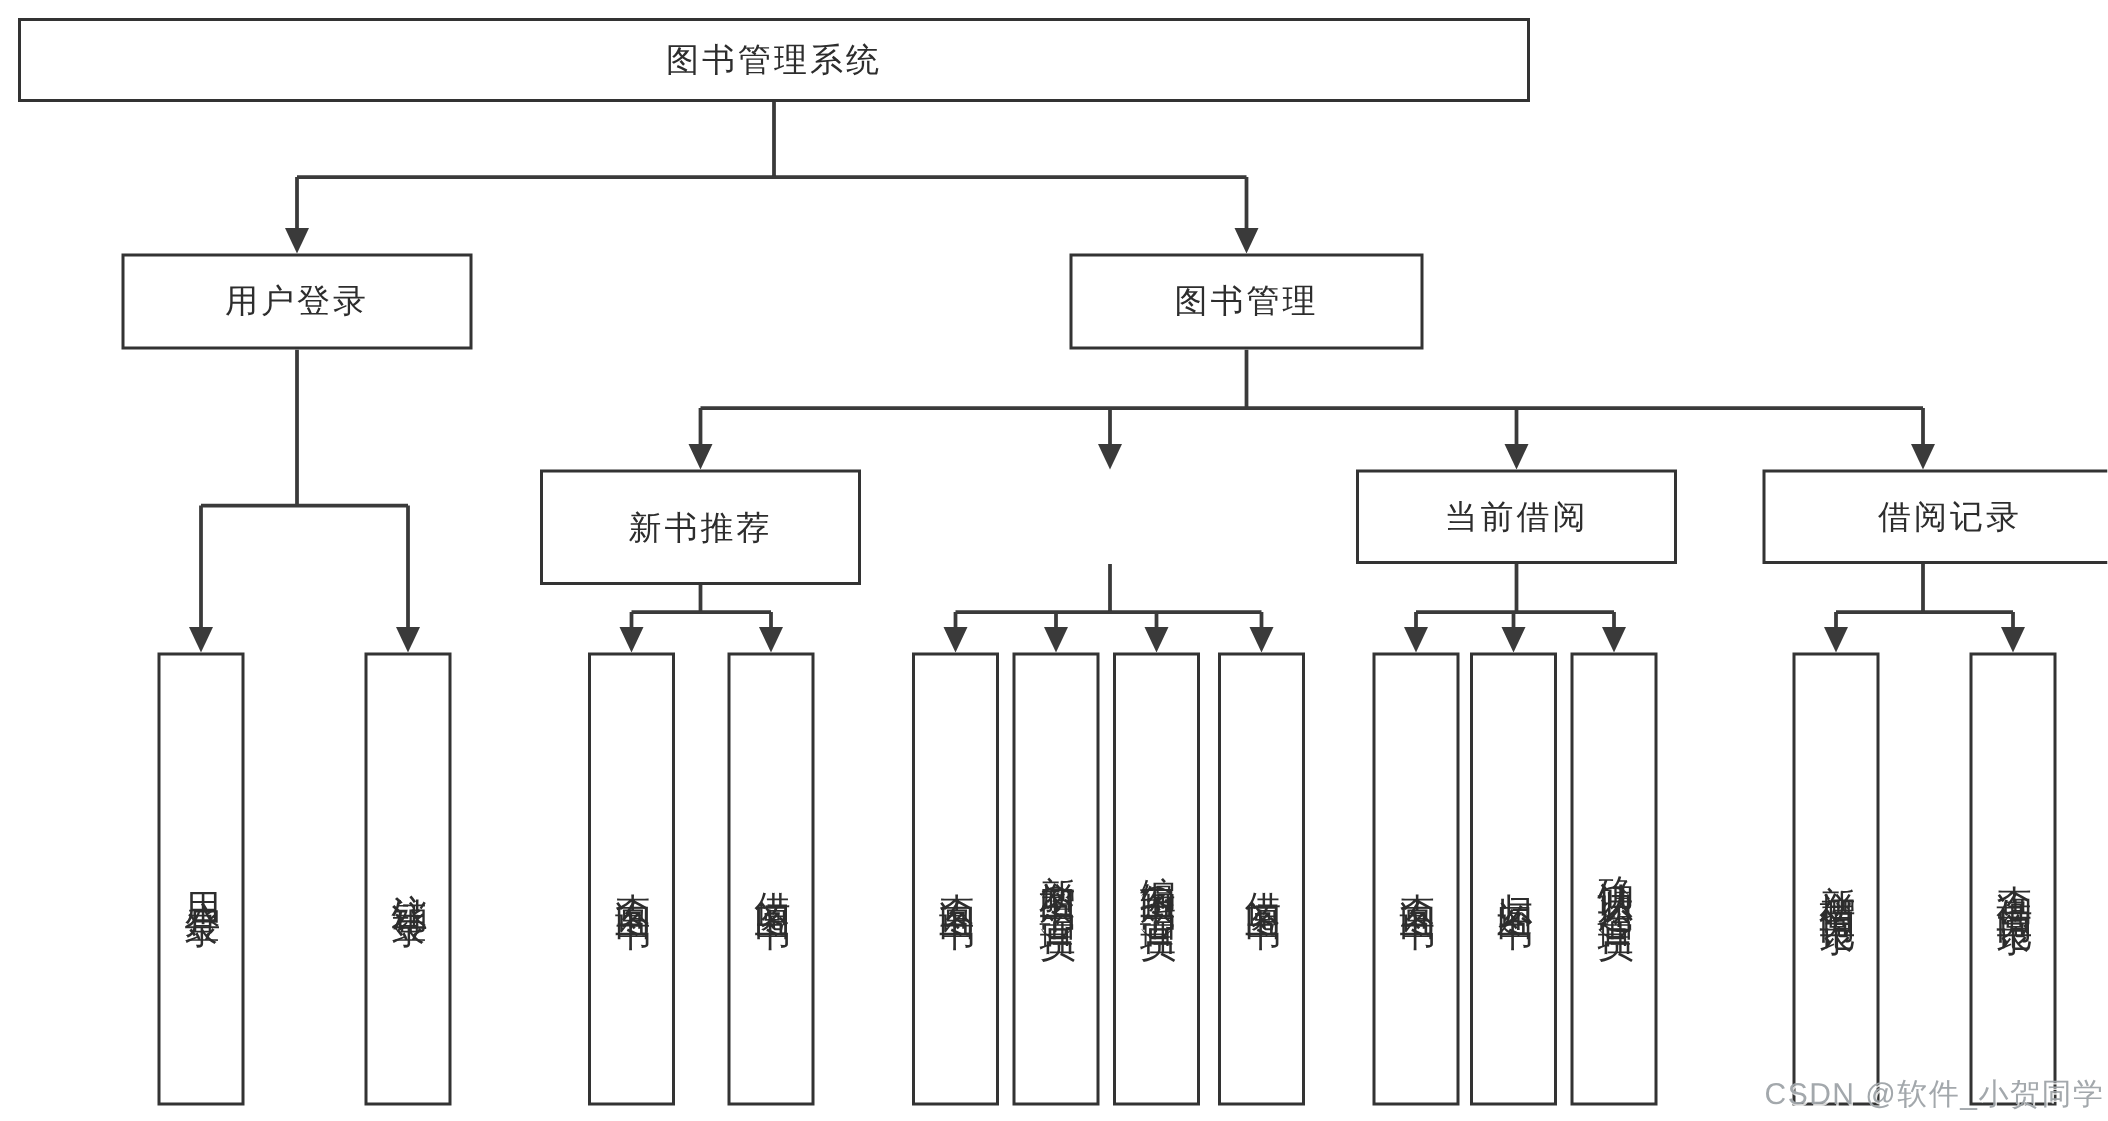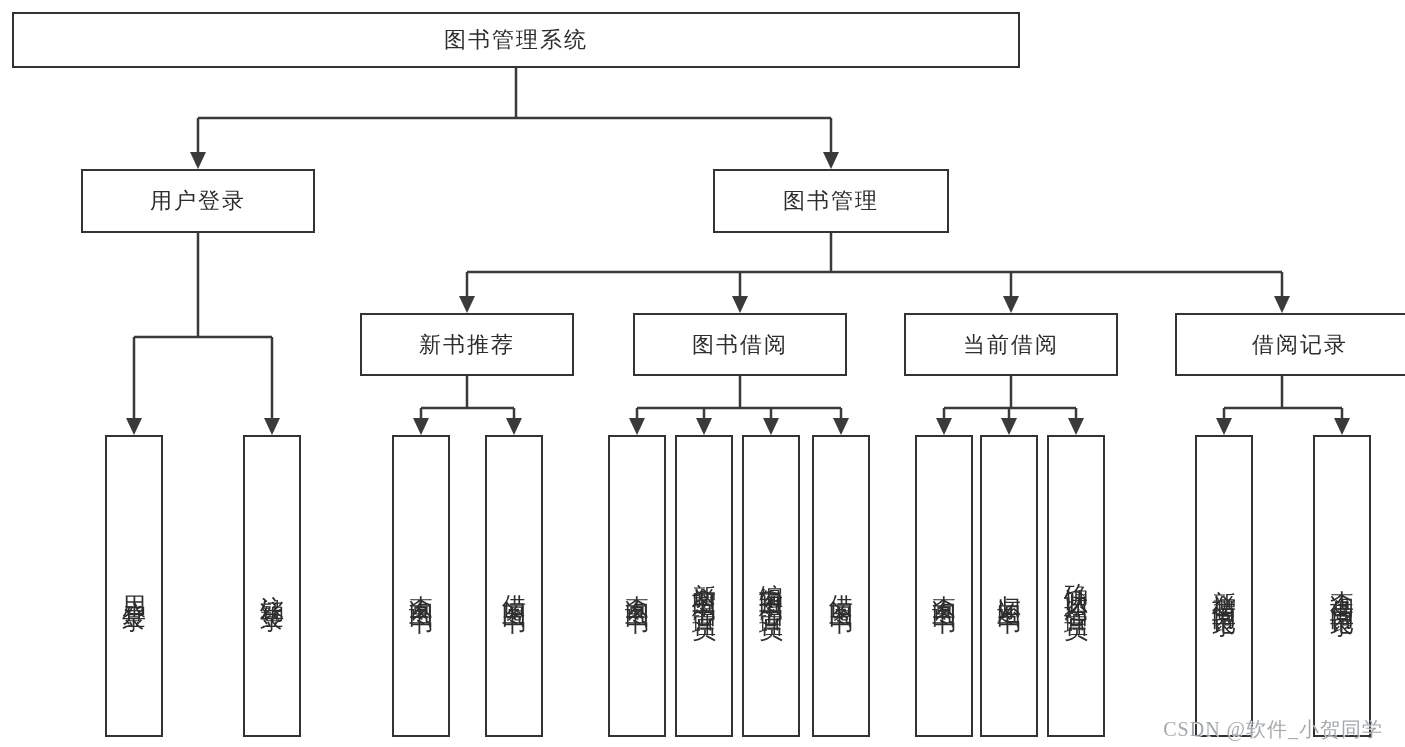--- a/index.html
+++ b/index.html
@@ -37,50 +37,49 @@
     font-size: 24px;
     letter-spacing: 5px;
     line-height: 1;
   }
   
   #n-root           { left: 12px;  top: 12px;  width: 1008px; height: 56px; }
   
   #n-user-login     { left: 81px;  top: 169px; width: 234px;  height: 64px; }
   #n-book-mgmt      { left: 713px; top: 169px; width: 236px;  height: 64px; }
   
-  #n-new-book       { left: 360px;  top: 313px; width: 214px; height: 63px; }
+  #n-new-book       { left: 360px;  top: 313px; width: 214px; height: 77px; }
   #n-book-borrow    { left: 633px;  top: 313px; width: 214px; height: 63px; }
   #n-current-borrow { left: 904px;  top: 313px; width: 214px; height: 63px; text-align: center; }
   #n-borrow-record  { left: 1175px; top: 313px; width: 250px; height: 63px; }
   
   .leaf { top: 435px; width: 58px; height: 302px; }
   #n-leaf-login        { left: 105px; }
   #n-leaf-logout       { left: 243px; }
   #n-leaf-query1       { left: 392px; }
   #n-leaf-borrow1      { left: 485px; }
   #n-leaf-query2       { left: 608px; }
   #n-leaf-add-book     { left: 675px; }
   #n-leaf-edit-book    { left: 742px; }
   #n-leaf-borrow2      { left: 812px; }
   #n-leaf-query3       { left: 915px; }
   #n-leaf-return       { left: 980px; }
   #n-leaf-confirm      { left: 1047px; }
   #n-leaf-add-record   { left: 1195px; }
   #n-leaf-query-record { left: 1313px; }
   .watermark {
     position: absolute;
-    right: 22px;
+    right: 2px;
     top: 716px;
     font-size: 20px;
     letter-spacing: 1px;
     color: rgba(158, 163, 168, 0.95);
     text-shadow: 1px 1px 0 rgba(255,255,255,0.8);
     z-index: 5;
     white-space: nowrap;
-    font-family: Liberation Serif, serif;
   }
 </style>
 </head>
 <body>
 
 <div class="stage">
 
   <svg class="connector-layer" width="1405" height="747" viewBox="0 0 1405 747" xmlns="http://www.w3.org/2000/svg">
     <g stroke="#3a3a3a" stroke-width="2.5" fill="none">
 
@@ -128,23 +127,20 @@
   <div class="node h" id="n-user-login">
     <span>用户登录</span>
   </div>
   <div class="node h" id="n-book-mgmt">
     <span>图书管理</span>
   </div>
 
   <div class="node h" id="n-new-book">
     <span>新书推荐</span>
   </div>
-  <div class="node h" id="n-book-borrow">
-    <span>图书借阅</span>
-  </div>
   <div class="node h" id="n-current-borrow">
     <span>当前借阅</span>
   </div>
   <div class="node h" id="n-borrow-record">
     <span>借阅记录</span>
   </div>
 
   <div class="node v leaf" id="n-leaf-login">
     <span>用户登录</span>
   </div>

